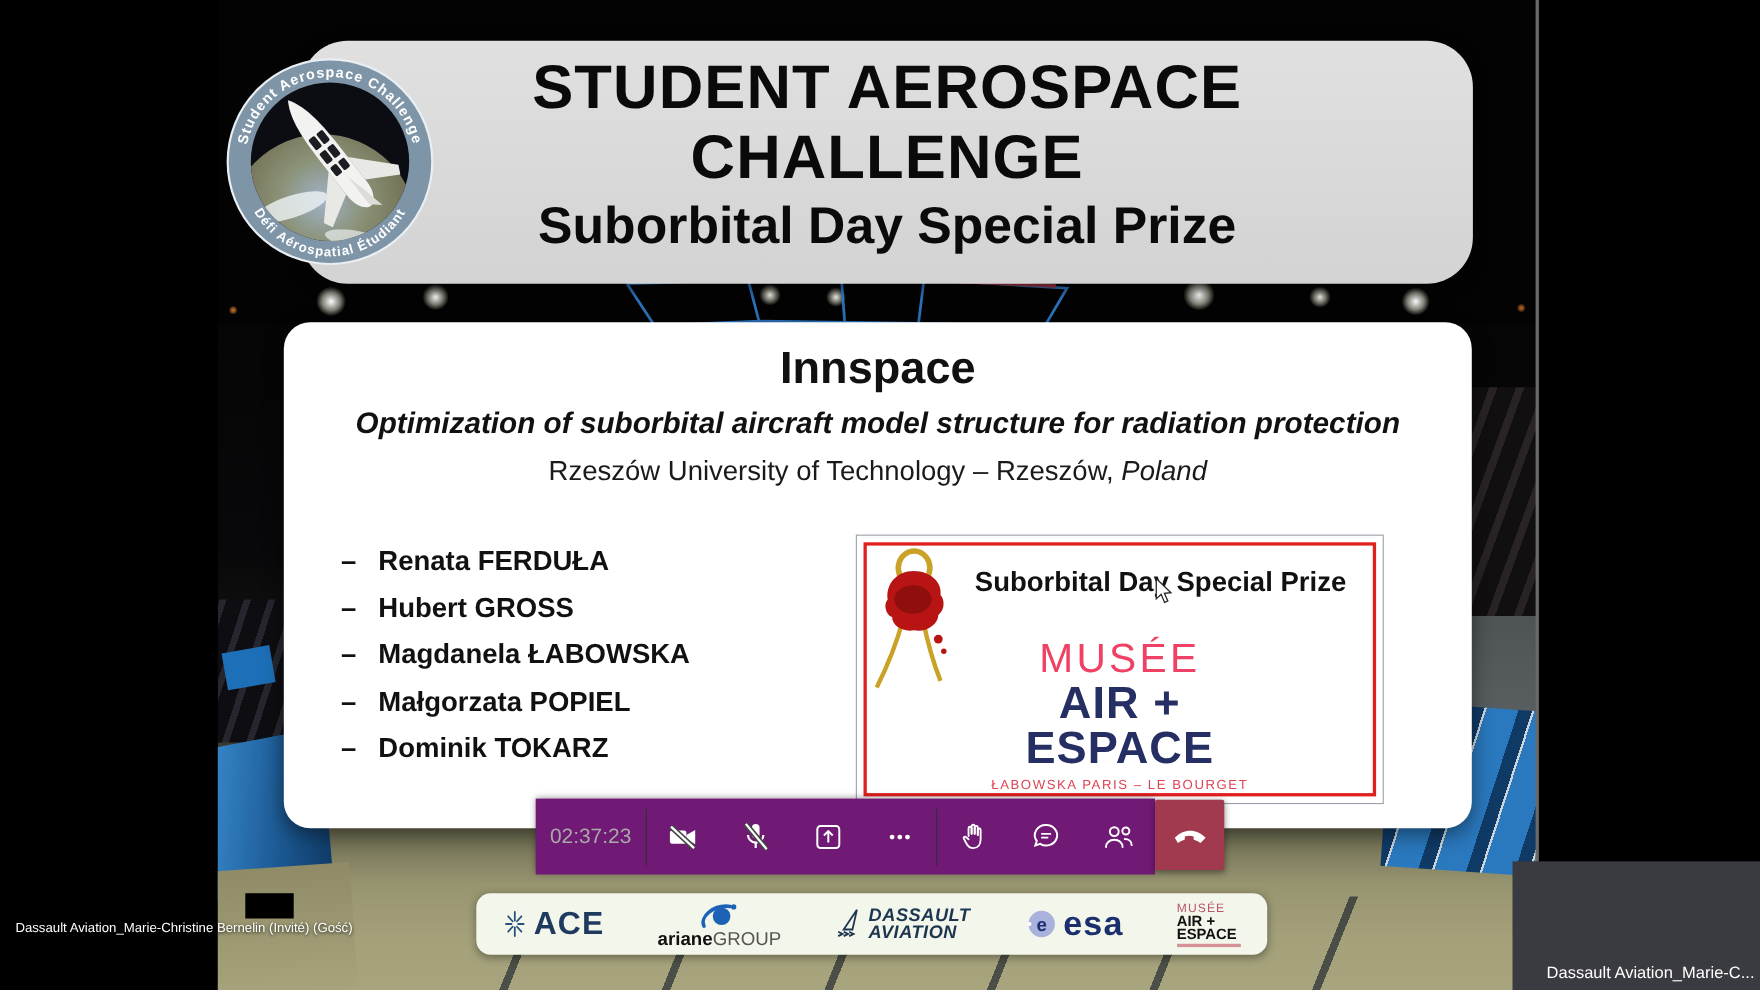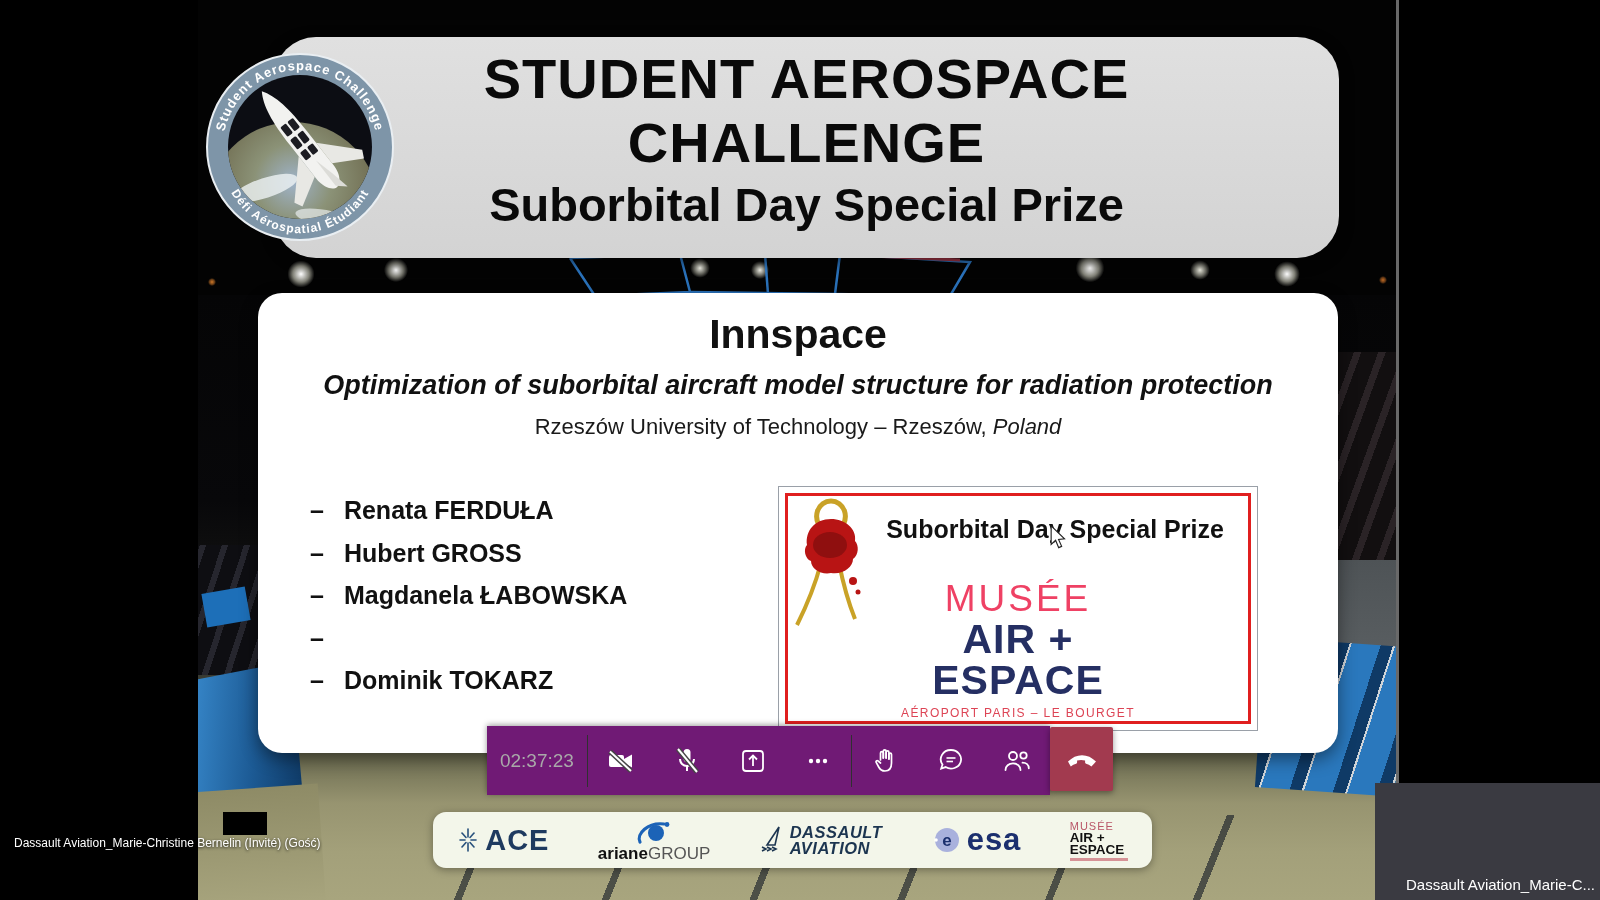--- a/index.html
+++ b/index.html
@@ -47,21 +47,21 @@
   .banner .l1{font-size:56px;font-weight:700;line-height:64px;margin-top:10px;letter-spacing:1px;}
   .banner .l2{font-size:56px;font-weight:700;line-height:64px;letter-spacing:1px;}
   .banner .l3{font-size:47px;font-weight:700;line-height:60px;}
   .badge{position:absolute;left:205px;top:48px;z-index:4;}
 
   
   .card{position:absolute;left:258px;top:293px;width:1080px;height:460px;background:#fff;border-radius:24px;z-index:3;
         box-shadow:0 6px 18px rgba(0,0,0,.45);}
   .card .team{font-size:41px;font-weight:700;text-align:center;margin-top:18px;color:#111;}
   .card .proj{font-size:27px;font-weight:700;font-style:italic;text-align:center;margin-top:12px;color:#111;}
-  .card .affil{font-size:22px;text-align:center;margin-top:13px;color:#1a1a1a;}
+  .card .affil{font-size:25px;text-align:center;margin-top:13px;color:#1a1a1a;}
   .card .affil .country{font-style:italic;margin-left:.28em;}
   .members{position:absolute;left:52px;top:196px;list-style:none;margin:0;padding:0;}
   .members li{font-size:25px;font-weight:700;color:#111;line-height:42.5px;display:flex;}
   .members .dash{margin-right:20px;font-weight:700;}
 
   
   .prize{position:absolute;left:520px;top:193px;width:478px;height:243px;border:1px solid #9aa0a8;background:#fff;}
   .prize .redframe{position:absolute;left:6px;top:6px;right:6px;bottom:6px;border:3px solid #e01f1f;}
   .prize .ptitle{position:absolute;left:96px;top:28px;width:360px;text-align:center;font-size:25px;font-weight:700;color:#111;}
   .seal{position:absolute;left:16px;top:10px;}
@@ -202,20 +202,21 @@
       <li>
           <span class="dash">–</span>
           <span>Hubert GROSS</span>
         </li>
       <li>
           <span class="dash">–</span>
           <span>Magdanela ŁABOWSKA</span>
         </li>
       <li>
           <span class="dash">–</span>
+          <span>Małgorzata POPIEL</span>
         </li>
       <li>
           <span class="dash">–</span>
           <span>Dominik TOKARZ</span>
         </li>
     </ul>
 
     <div class="prize">
       <div class="redframe"></div>
       <svg class="seal" width="72" height="150" viewBox="0 0 72 150">
@@ -225,21 +226,21 @@
         <path d="M36 22 C20 22 10 34 12 48 C8 52 10 62 16 64 C16 72 26 78 36 76 C48 78 58 70 58 62 C64 58 64 48 60 44 C62 32 50 22 36 22 Z" fill="#b81414"></path>
         <ellipse cx="35" cy="48" rx="17" ry="13" fill="#8f0f0f"></ellipse>
         <circle cx="58" cy="84" r="4" fill="#b81414"></circle>
         <circle cx="63" cy="95" r="2.5" fill="#b81414"></circle>
       </svg>
       <div class="ptitle">Suborbital Day Special Prize</div>
       <div class="musee">
         <div class="m1">MUSÉE</div>
         <div class="m2">AIR +</div>
         <div class="m3">ESPACE</div>
-        <div class="m4">AÉROPORT PARIS – LE BOURGET</div>
+        <div class="m4">ŁABOWSKA PARIS – LE BOURGET</div>
       </div>
     </div>
   </div>
 
   <svg class="cursor" width="20" height="24" viewBox="0 0 13 21">
     <path d="M0.5 0.8 L0.5 17 L4.4 13.4 L7.1 19.8 L9.7 18.7 L7 12.6 L12.2 12.1 Z" fill="#ffffff" stroke="#222" stroke-width="1"></path>
   </svg>
 
   <div class="bar">
     <div class="timer">02:37:23</div>

